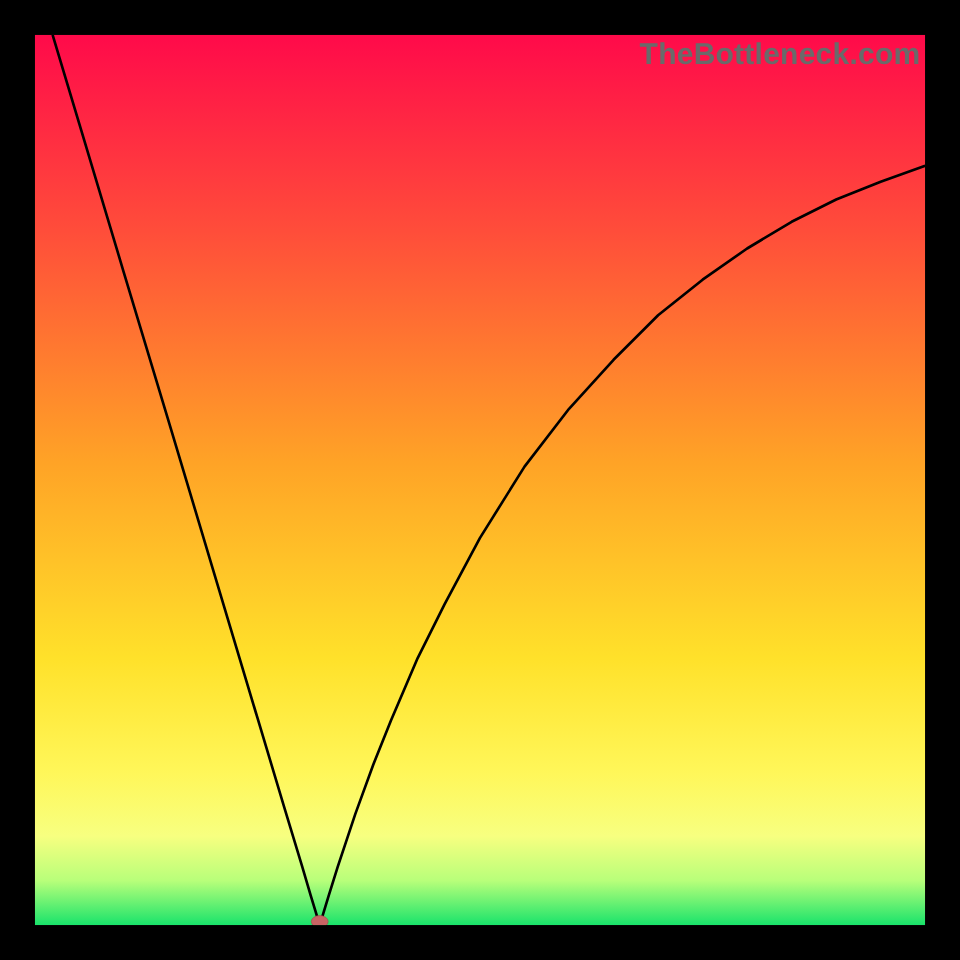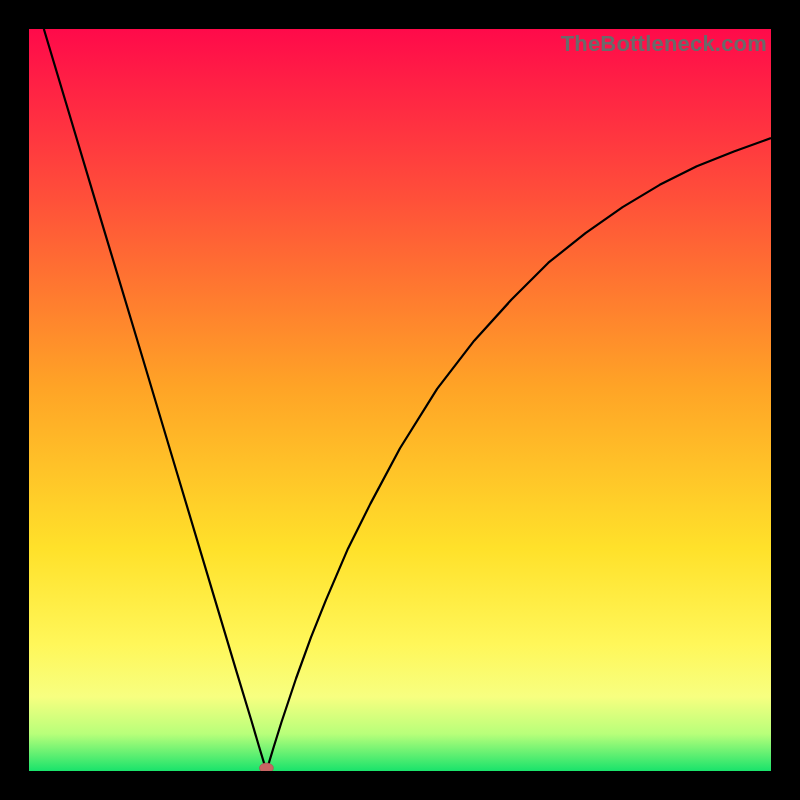--- a/index.html
+++ b/index.html
@@ -31,21 +31,21 @@
     top: 0;
     width: 100%;
     height: 100%;
     
   }
   .watermark {
     position: absolute;
     top: 2px;
     right: 4px;
     color: #6a6a6a;
-    font-size: 22px;
+    font-size: 25px;
     font-weight: 600;
     letter-spacing: 0.2px;
     font-family: Arial, Helvetica, sans-serif;
   }
   .curve-svg {
     position: absolute;
     left: 0;
     top: 0;
     width: 100%;
     height: 100%;

